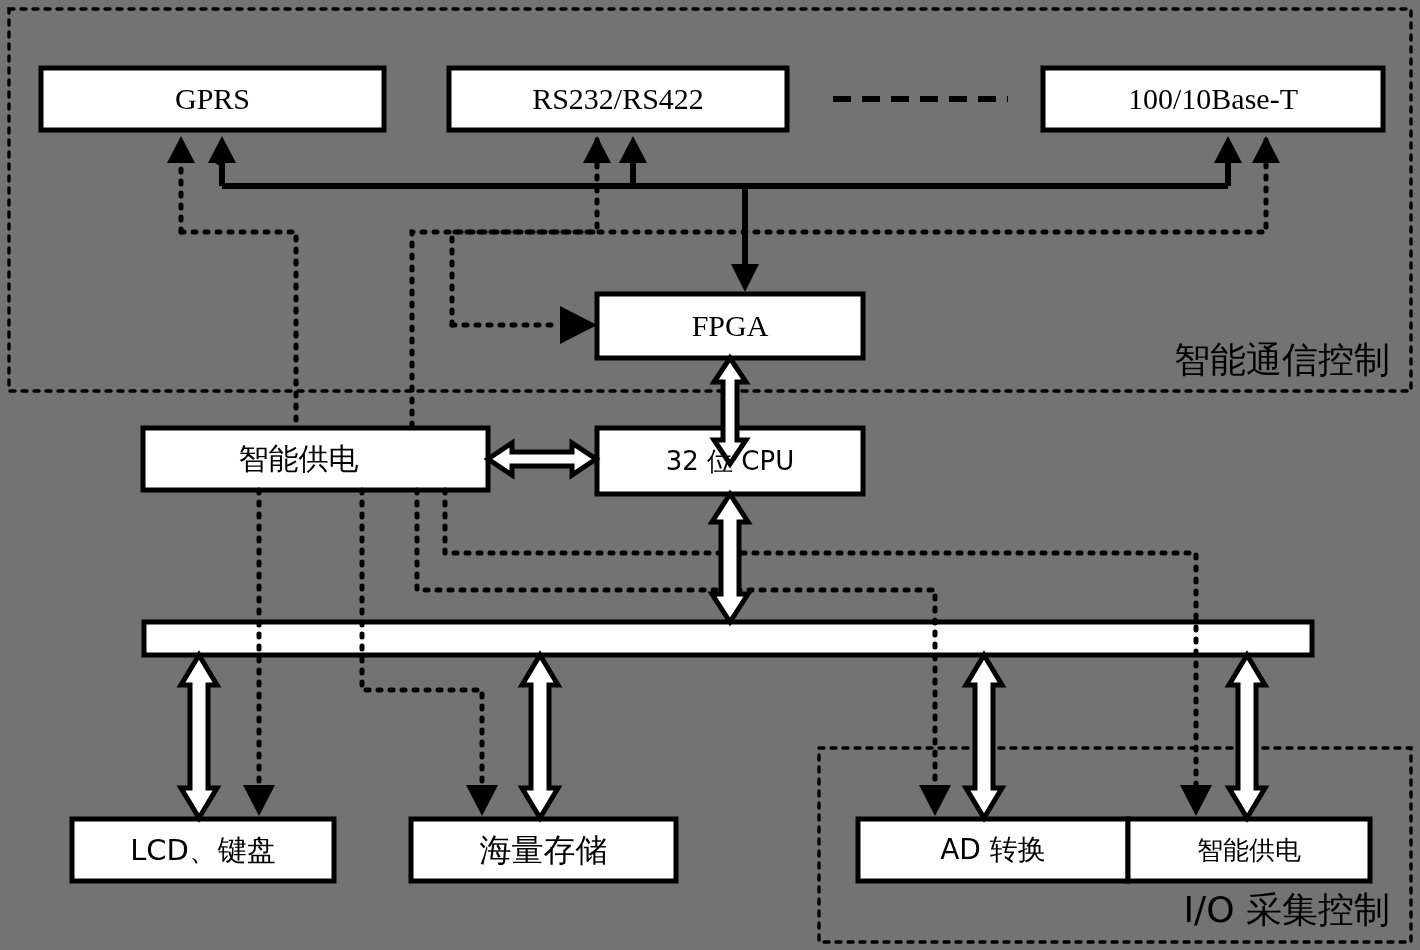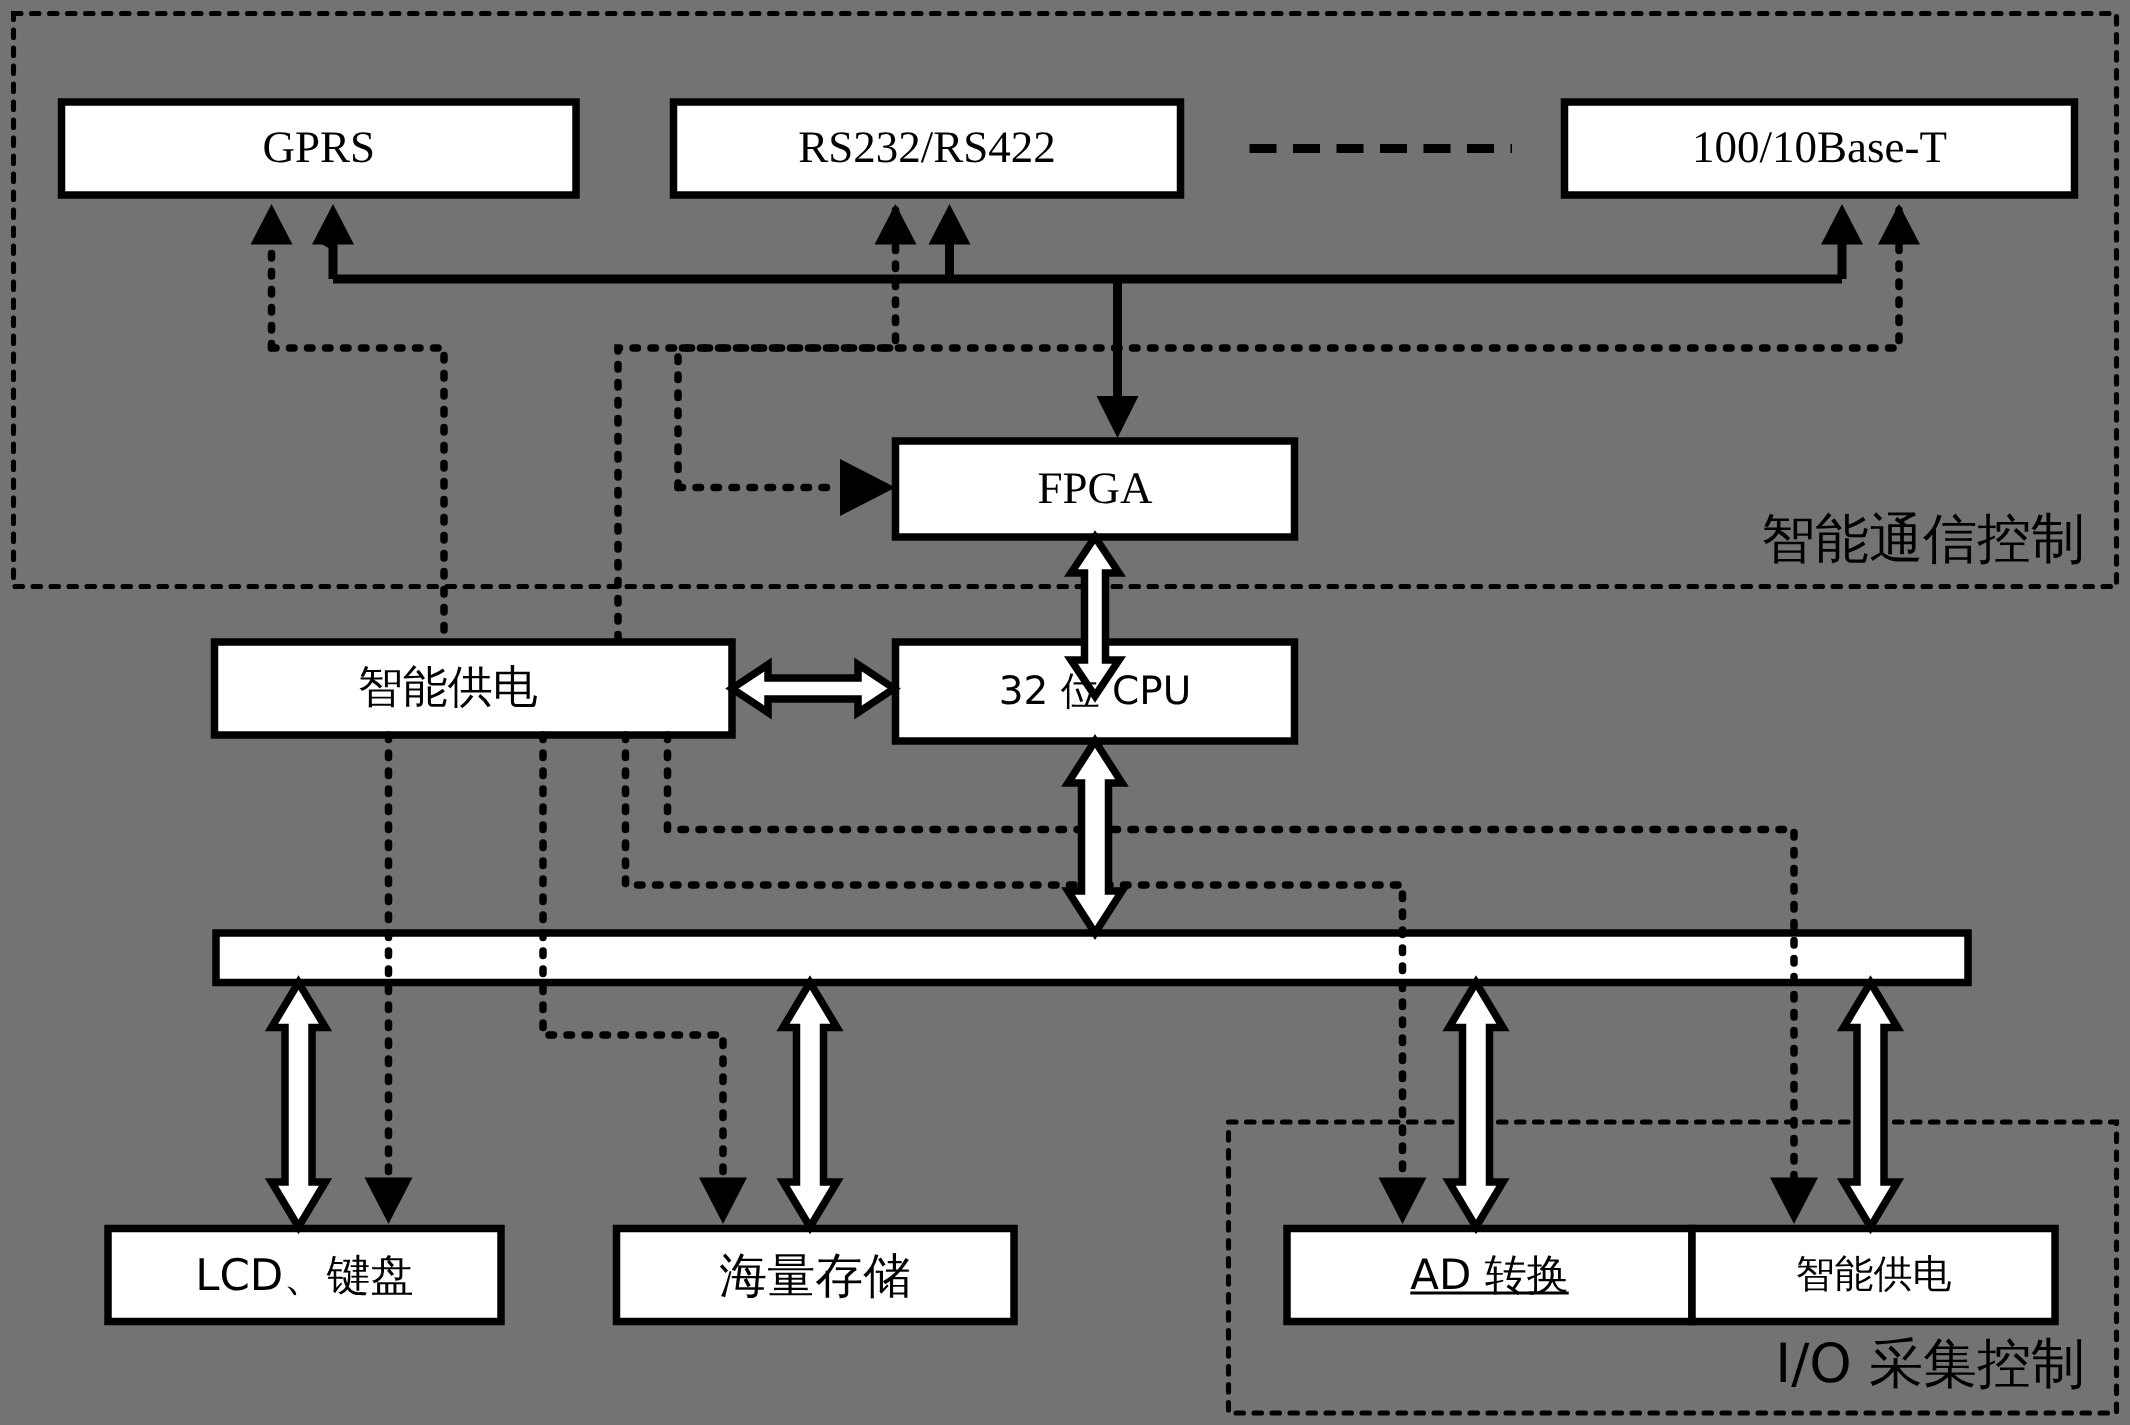--- a/index.html
+++ b/index.html
@@ -117,19 +117,19 @@
   <div class="lbl boxlbl" style="left:41px;  top:68px;  width:343px; height:62px;">GPRS</div>
   <div class="lbl boxlbl" style="left:449px; top:68px;  width:338px; height:62px;">RS232/RS422</div>
   <div class="lbl boxlbl" style="left:1043px;top:68px;  width:340px; height:62px;text-align:center;">100/10Base-T</div>
 
   <div class="lbl boxlbl" style="left:597px; top:294px; width:266px; height:64px;">FPGA</div>
   <div class="lbl boxlbl cjk" style="left:597px; top:428px; width:266px; height:66px; font-size:26px;">32 位 CPU</div>
   <div class="lbl boxlbl cjk" style="left:126px; top:428px; width:345px; height:62px; font-size:30px;">智能供电</div>
 
   <div class="lbl boxlbl cjk" style="left:72px;  top:819px; width:262px; height:62px; font-size:29px;">LCD、键盘</div>
   <div class="lbl boxlbl cjk" style="left:411px; top:819px; width:265px; height:62px; font-size:32px;">海量存储</div>
-  <div class="lbl boxlbl cjk" style="left:858px; top:819px; width:270px; height:62px; font-size:28px;text-decoration:underline;">AD 转换</div>
+  <div class="lbl boxlbl cjk" style="left:858px; top:819px; width:270px; height:62px; font-size:28px;">AD 转换</div>
   <div class="lbl boxlbl cjk" style="left:1128px;top:819px; width:242px; height:62px; font-size:26px;">智能供电</div>
 
   <div class="lbl regionlbl cjk" style="left:1000px; top:340px; width:390px; height:40px; padding-right:16px;">智能通信控制</div>
   <div class="lbl regionlbl cjk" style="left:1000px; top:890px; width:390px; height:40px; padding-right:24px;">I/O 采集控制</div>
 
 </div>
 
 </body></html>

